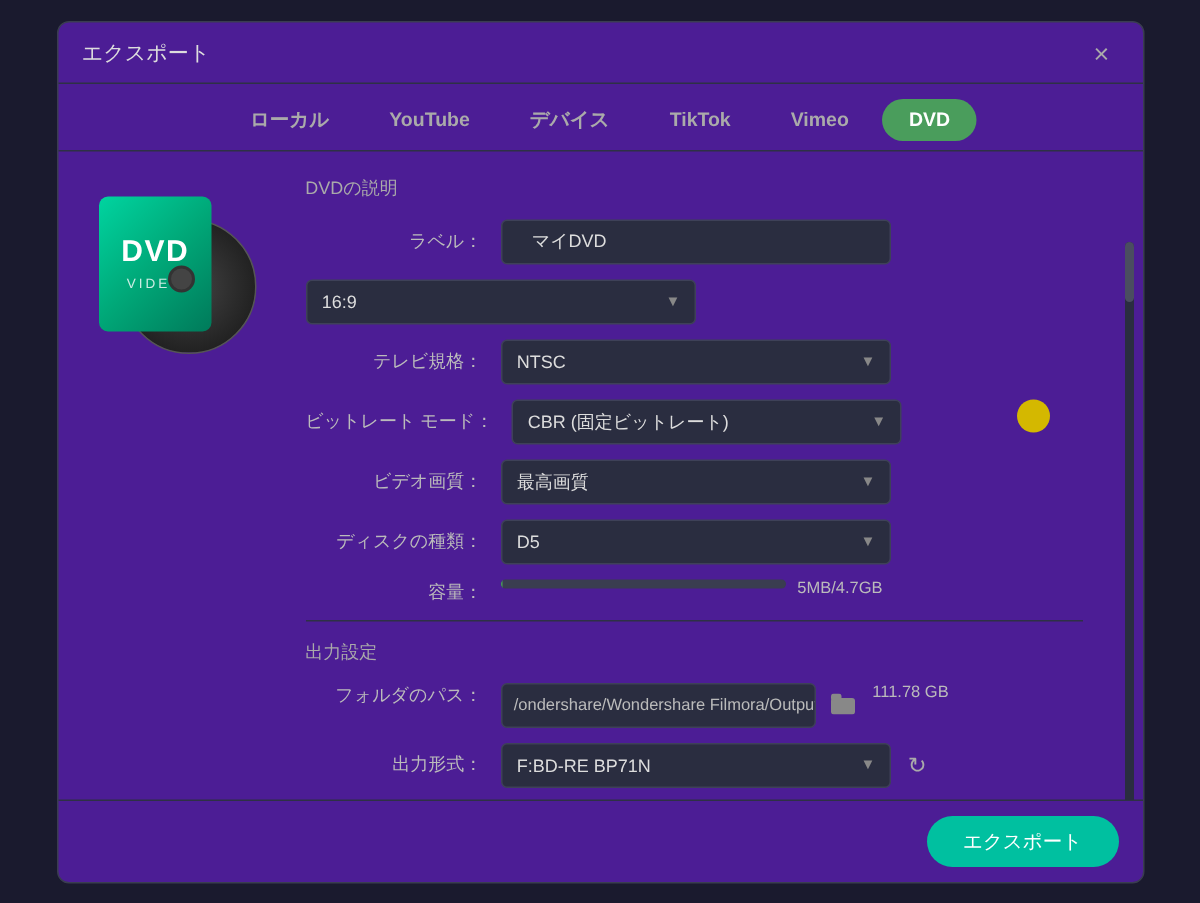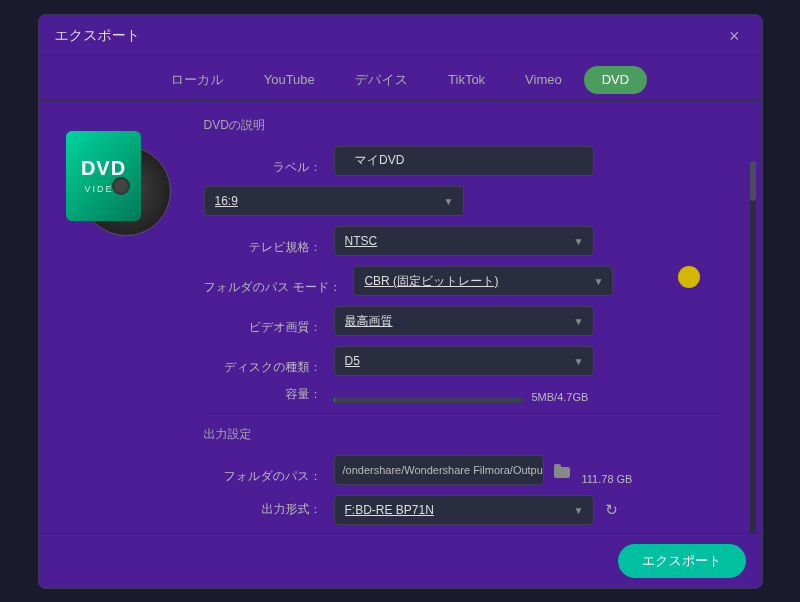--- a/index.html
+++ b/index.html
@@ -52,20 +52,21 @@
       border-bottom: 1px solid #2e3145;
     }
     .tab {
       padding: 5px 18px;
       border-radius: 20px;
       font-size: 13px;
       cursor: pointer;
       color: #aaa;
       background: transparent;
       border: none;
+      font-weight: bold;
     }
     .tab.active {
       background: #4a9d5c;
       color: #fff;
     }
     .content-area {
       display: flex;
       flex: 1;
       padding: 0;
       overflow: hidden;
@@ -139,21 +140,21 @@
       position: relative;
     }
     .section-title {
       font-size: 12px;
       color: #aaa;
       margin-bottom: 12px;
       margin-top: 4px;
     }
     .form-row {
       display: flex;
-      align-items: flex-end;
+      align-items: center;
       margin-bottom: 10px;
     }
     .form-label {
       text-align: right;
       min-width: 130px;
       padding-right: 12px;
       font-size: 12px;
       color: #bbb;
       flex-shrink: 0;
     }
@@ -177,21 +178,20 @@
       border: 1px solid #3e4158;
       border-radius: 4px;
       color: #ddd;
       font-size: 12px;
       padding: 0 10px;
       outline: none;
       appearance: none;
       -webkit-appearance: none;
       position: relative;
       cursor: pointer;
-      text-decoration: underline;
     }
     .select-wrap {
       position: relative;
       flex: 1;
       max-width: 260px;
     }
     .select-wrap .form-select {
       width: 100%;
       max-width: 100%;
     }
@@ -199,21 +199,21 @@
       position: absolute;
       right: 10px;
       top: 50%;
       transform: translateY(-50%);
       color: #888;
       pointer-events: none;
       font-size: 10px;
     }
     .capacity-row {
       display: flex;
-      align-items: flex-end;
+      align-items: flex-start;
       margin-bottom: 10px;
     }
     .capacity-bar-wrap {
       flex: 1;
       max-width: 190px;
       height: 6px;
       background: #3a3d50;
       border-radius: 3px;
       overflow: hidden;
       margin-right: 8px;
@@ -228,21 +228,21 @@
       font-size: 11px;
       color: #bbb;
     }
     .divider {
       border: none;
       border-top: 1px solid #2e3145;
       margin: 8px 0 12px;
     }
     .folder-row {
       display: flex;
-      align-items: flex-end;
+      align-items: flex-start;
       margin-bottom: 10px;
     }
     .folder-path {
       flex: 1;
       max-width: 210px;
       font-size: 11px;
       color: #bbb;
       background: #2a2d40;
       border: 1px solid #3e4158;
       border-radius: 4px;
@@ -384,21 +384,21 @@
         <div class="select-wrap">
           <select class="form-select">
             <option>NTSC</option>
             <option>PAL</option>
           </select>
           <span class="select-arrow">▼</span>
         </div>
       </div>
 
       <div class="form-row">
-        <span class="form-label">フォルダのパス モード：</span>
+        <span class="form-label">ビットレート モード：</span>
         <div class="select-wrap">
           <select class="form-select">
             <option>CBR (固定ビットレート)</option>
             <option>VBR (可変ビットレート)</option>
           </select>
           <span class="select-arrow">▼</span>
         </div>
       </div>
 
       <div class="form-row">

